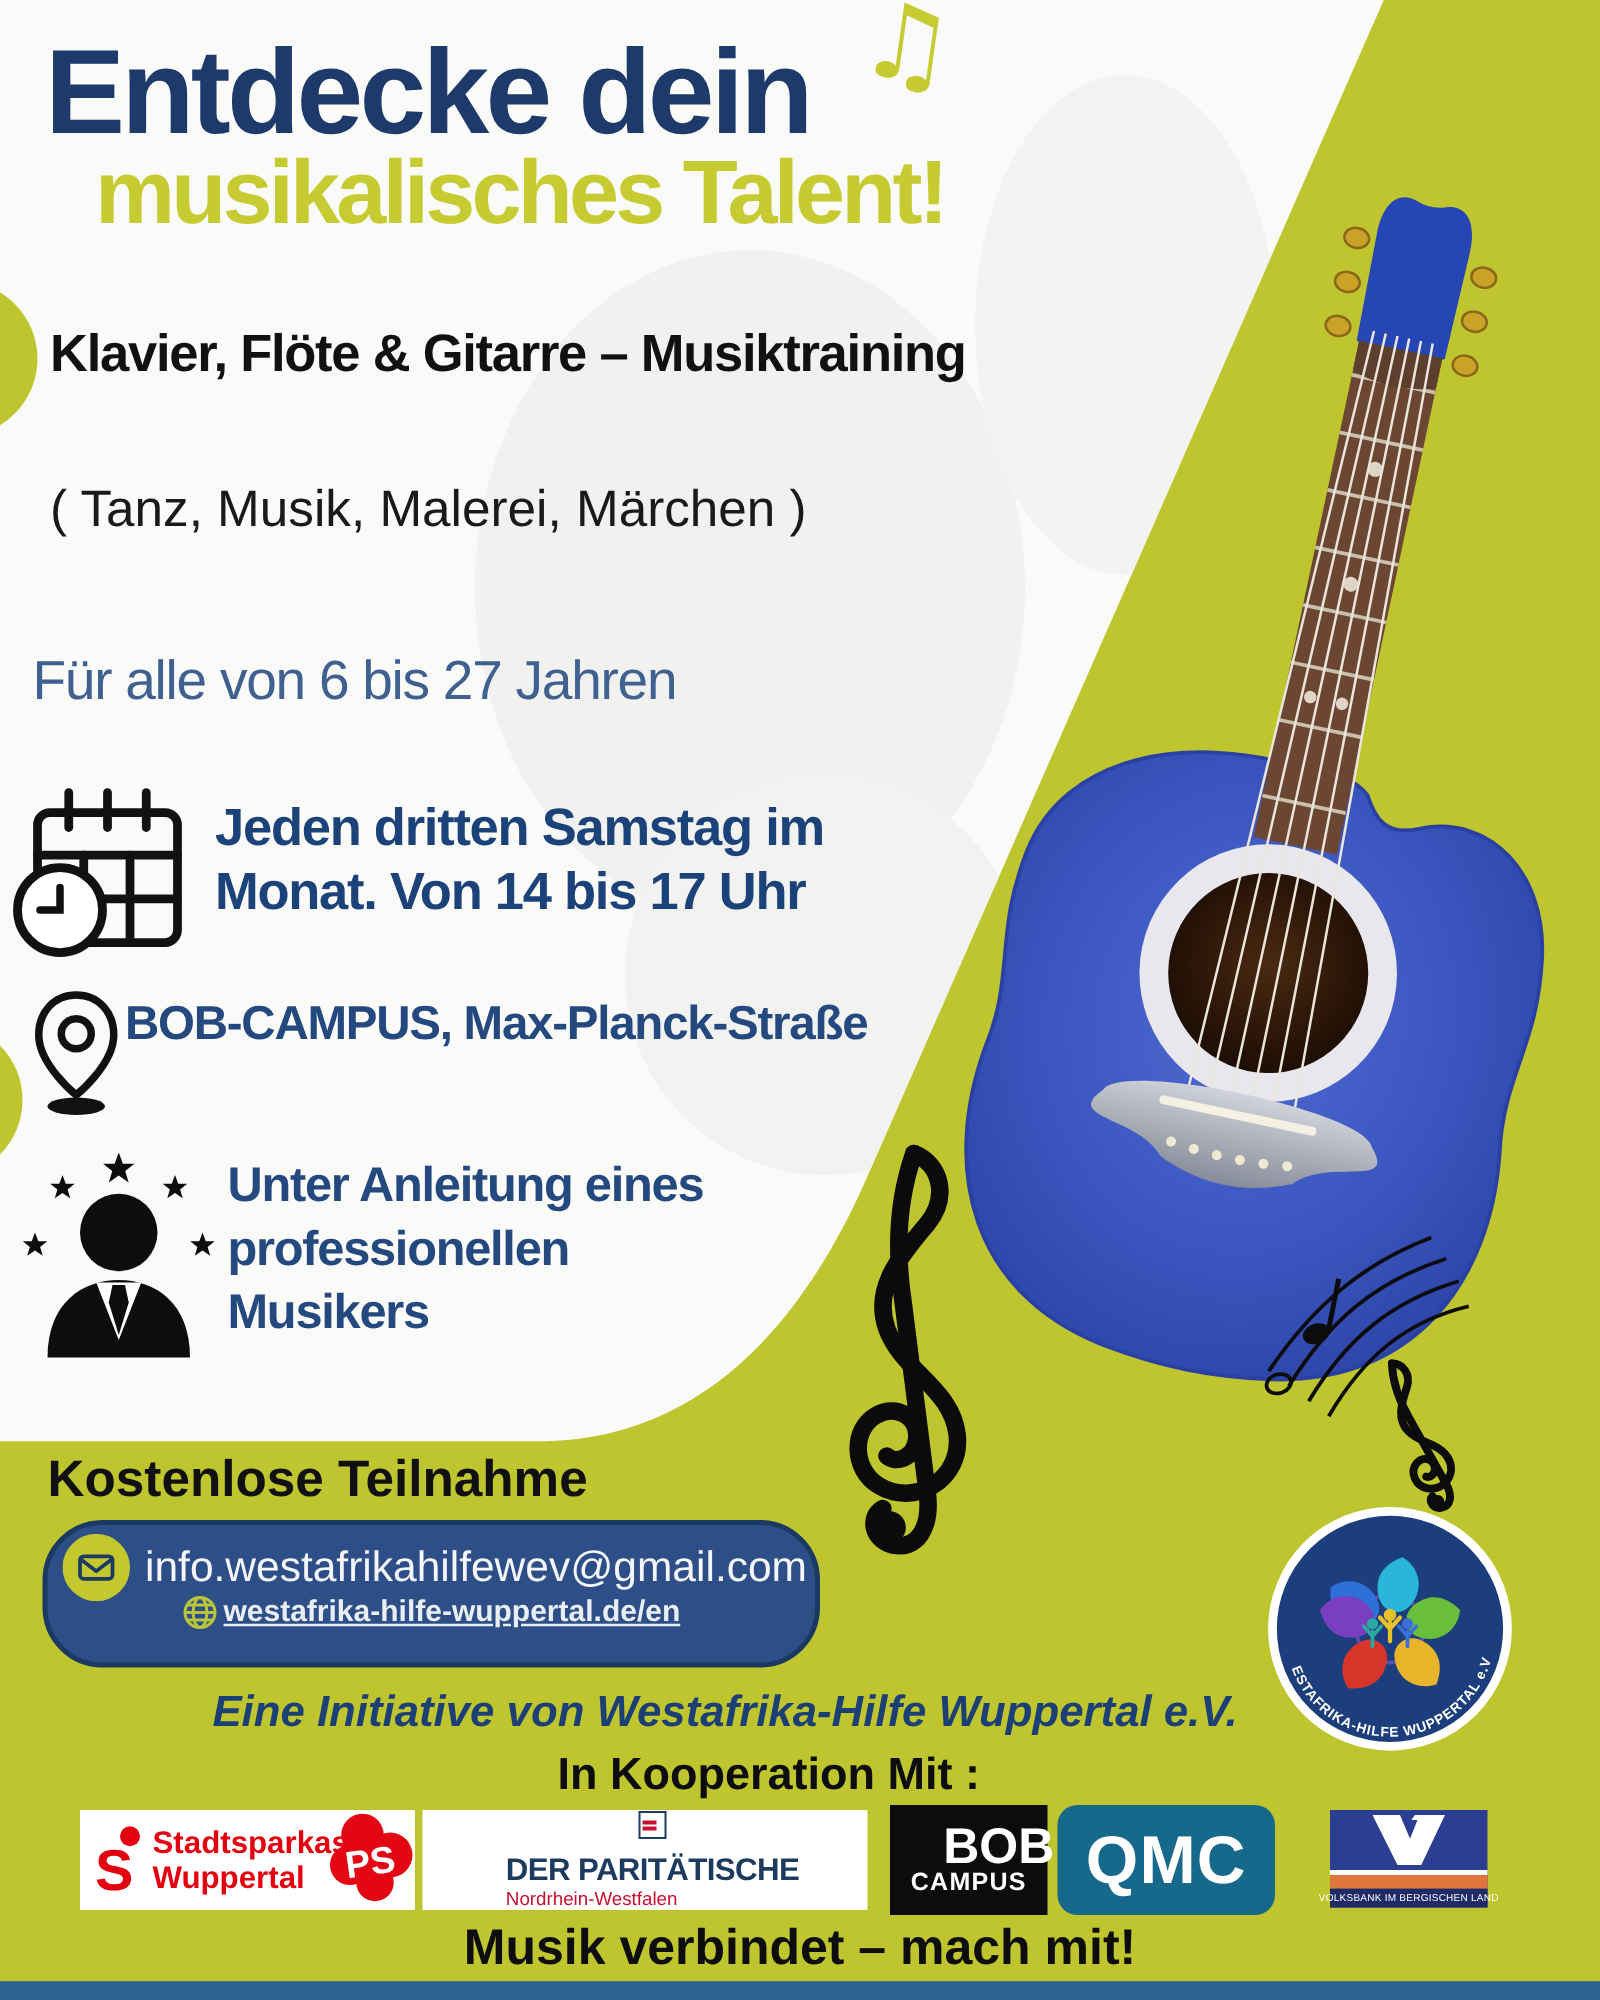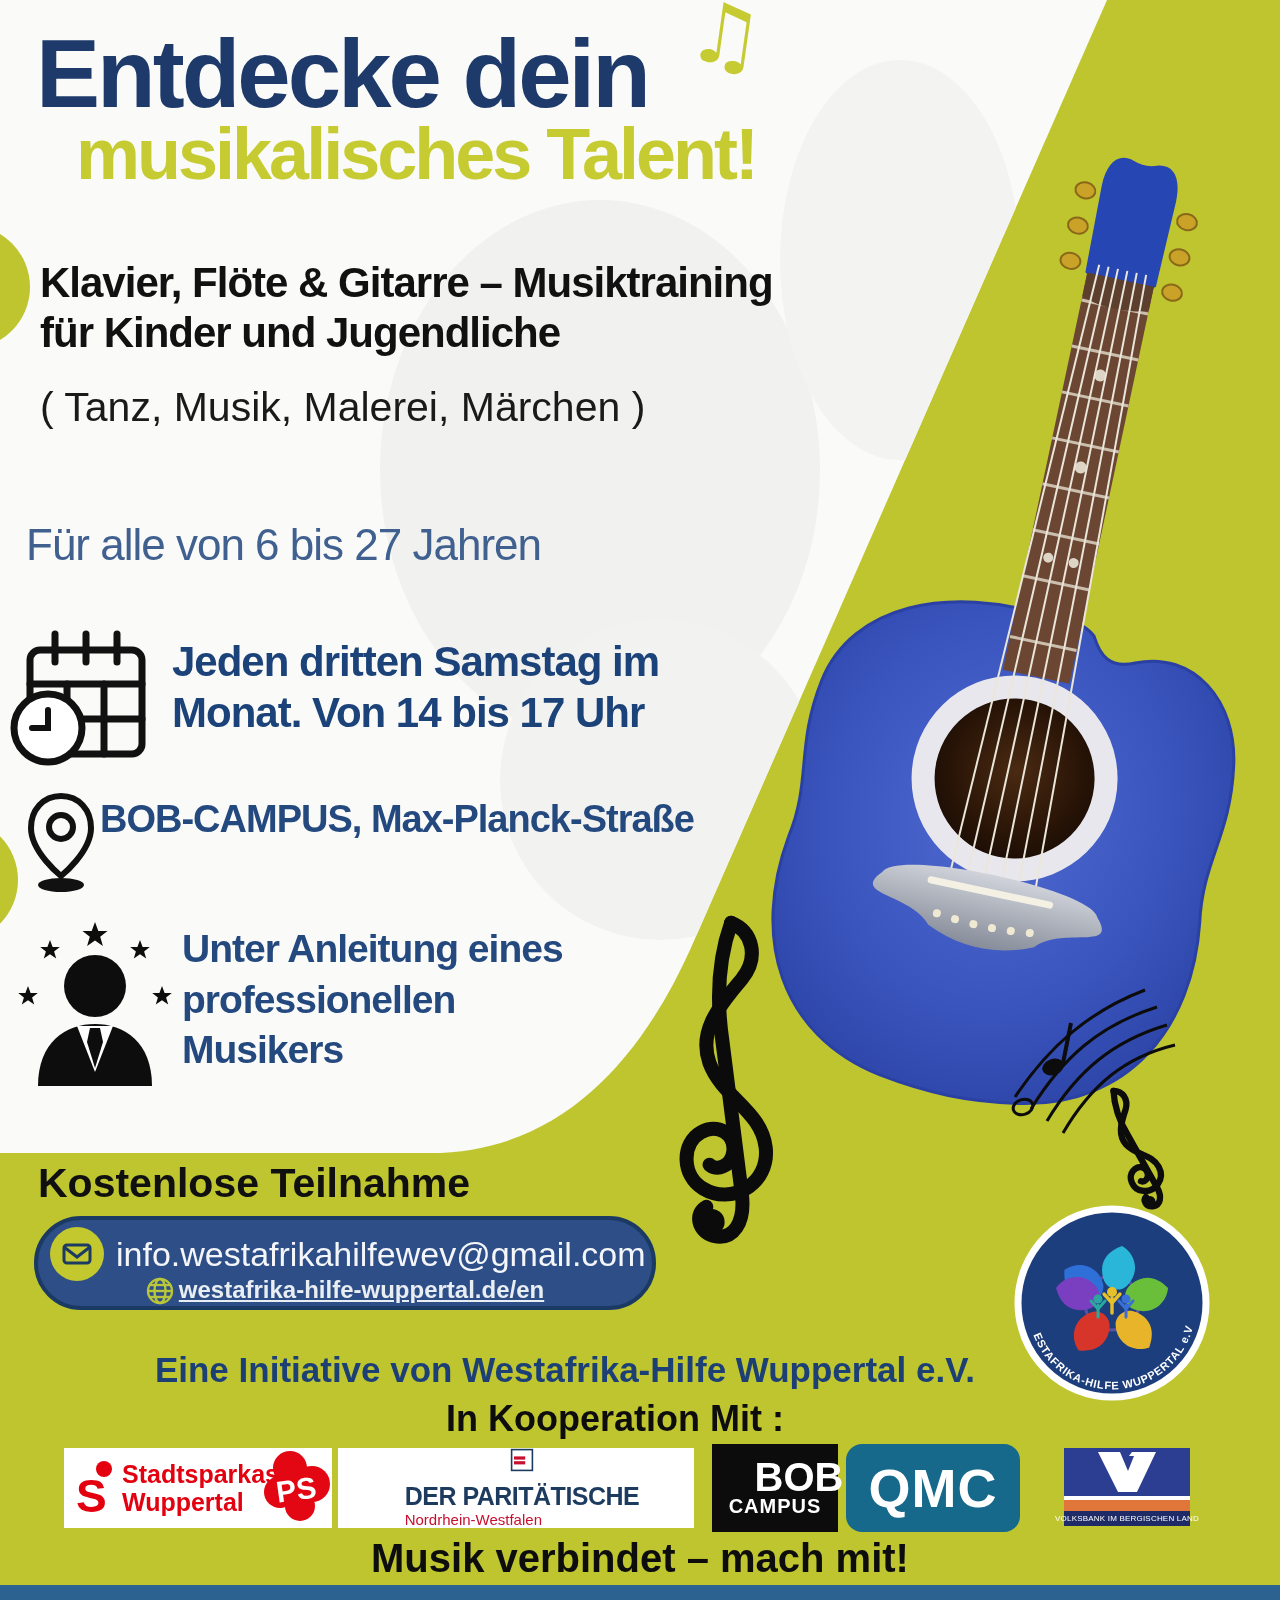--- a/index.html
+++ b/index.html
@@ -14,27 +14,27 @@
   #note-glyph{left:688px;top:-14px;font-size:84px;color:#c6cb32;font-family:"DejaVu Sans",sans-serif;transform:rotate(8deg);}
   #title2{left:36px;top:118px;font-size:72px;font-weight:800;color:#c6cb32;letter-spacing:-3px;line-height:1.0;margin-left:40px;}
   #subtitle{left:40px;top:258px;font-size:42px;font-weight:800;color:#111;line-height:1.2;letter-spacing:-1px;}
   #activities{left:40px;top:384px;font-size:41px;font-weight:400;color:#1a1a1a;letter-spacing:0px;}
   #audience{left:26px;top:520px;font-size:44px;font-weight:400;color:#40608f;letter-spacing:-1px;}
   #schedule-text{left:172px;top:636px;font-size:42px;font-weight:800;color:#1c4379;line-height:1.22;letter-spacing:-1px;}
   #location-text{left:100px;top:796px;font-size:38px;font-weight:800;color:#24497f;line-height:1.25;letter-spacing:-1px;}
   #trainer-text{left:182px;top:924px;font-size:39px;font-weight:800;color:#24497f;line-height:1.3;letter-spacing:-1px;}
   #free-label{left:38px;top:1160px;font-size:41px;font-weight:800;color:#101010;}
   
-  #contact-pill{left:34px;top:1216px;width:622px;height:94px;background:#2d4e87;border:4px solid #1b3a63;border-radius:48px;box-sizing:border-box;}
+  #contact-pill{left:34px;top:1216px;width:622px;height:118px;background:#2d4e87;border:4px solid #1b3a63;border-radius:48px;box-sizing:border-box;}
   #pill-row1{position:absolute;left:12px;top:7px;display:flex;align-items:center;gap:12px;}
   #email-text{font-size:34px;font-weight:500;color:#f4f6fa;}
   #pill-row2{position:absolute;left:0;right:0;top:56px;text-align:center;color:#e9eef3;}
   #website-text{font-size:24px;font-weight:600;text-decoration:underline;color:#e9eef3;}
   #pill-row2 svg{vertical-align:-7px;margin-right:5px;}
-  #initiative{left:0;top:1350px;width:1130px;text-align:center;font-size:35px;font-weight:800;color:#1c4076;}
+  #initiative{left:15px;top:1350px;width:1130px;text-align:center;font-size:35px;font-weight:800;color:#1c4076;font-style:italic;}
   #cooperation{left:0;top:1398px;width:1230px;text-align:center;font-size:36px;font-weight:800;color:#0d0d0d;}
   #tagline{left:0;top:1536px;width:1280px;text-align:center;font-size:40px;font-weight:800;color:#0d0d0d;}
   #bottom-bar{left:0;top:1585px;width:1280px;height:15px;background:#2b628f;}
   
   .logobox{position:absolute;top:1448px;height:80px;background:#ffffff;display:flex;align-items:center;}
   #box-sparkasse{left:64px;width:268px;padding-left:10px;box-sizing:border-box;}
   #sparkasse-text{font-size:25px;line-height:1.12;font-weight:700;color:#e3000f;margin-left:6px;}
   #ps-logo{position:absolute;left:252px;top:1444px;}
   #box-pari{left:338px;width:356px;padding-left:12px;box-sizing:border-box;gap:10px;flex-direction:column;}
   #pari-name{font-size:25px;font-weight:700;color:#1d3a5f;letter-spacing:-0.5px;}
@@ -179,21 +179,20 @@
       </g>
     </g>
   </svg>
 
   <div class="abs" id="title1">Entdecke dein</div>
   <div class="abs" id="note-glyph">♫</div>
   <div class="abs" id="title2">musikalisches Talent!</div>
 
   <div class="abs" id="subtitle">
     <div>Klavier, Flöte &amp; Gitarre – Musiktraining</div>
-    <div>für Kinder und Jugendliche</div>
   </div>
   <div class="abs" id="activities">( Tanz, Musik, Malerei, Märchen )</div>
   <div class="abs" id="audience">Für alle von 6 bis 27 Jahren</div>
 
   <svg class="abs" style="left:6px;top:622px;" width="152" height="152" viewBox="0 0 152 152">
     <g stroke="#111" stroke-width="7" fill="none" stroke-linecap="round">
       <rect x="24" y="28" width="112" height="104" rx="10"></rect>
       <line x1="24" y1="62" x2="136" y2="62"></line>
       <line x1="49" y1="12" x2="49" y2="40"></line>
       <line x1="80" y1="12" x2="80" y2="40"></line>

